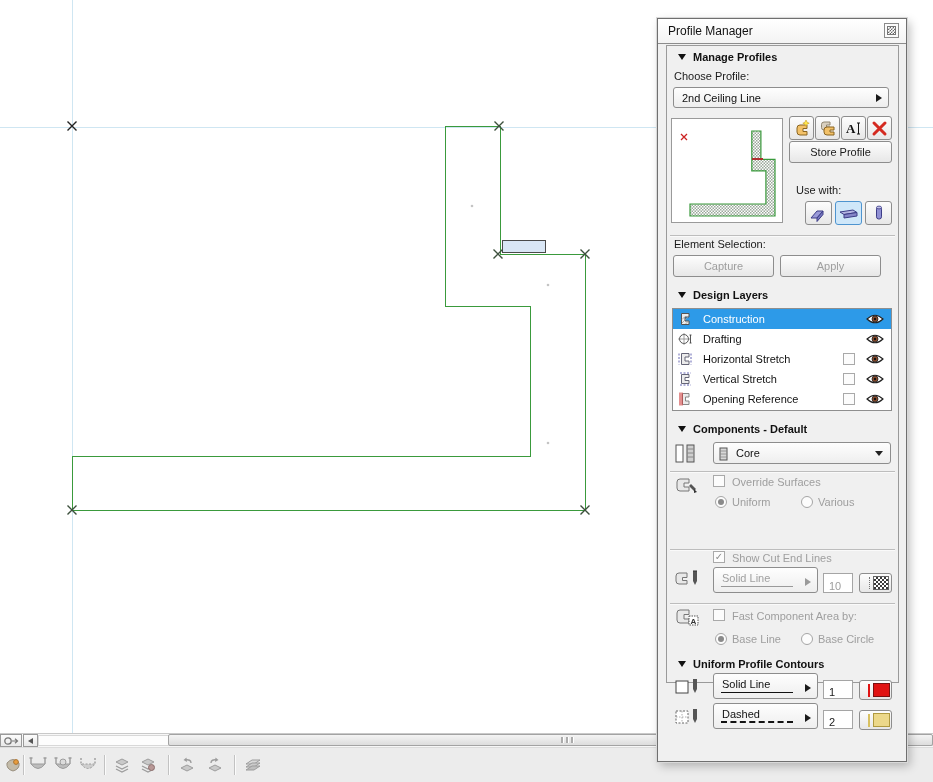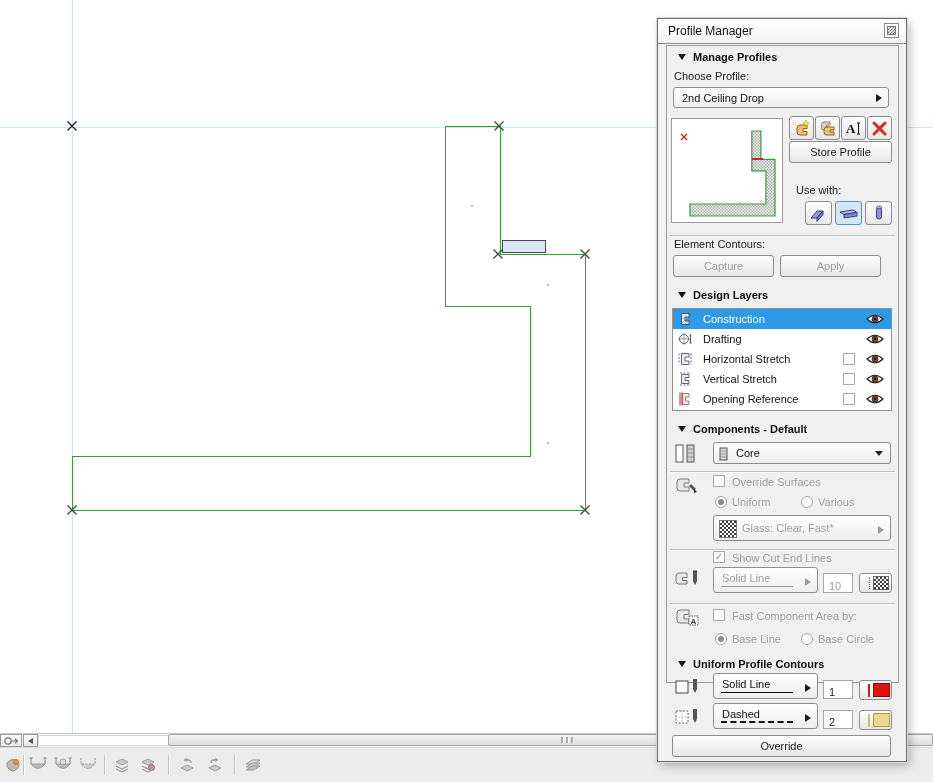--- a/index.html
+++ b/index.html
@@ -184,21 +184,21 @@
 
   <div id="panel">
 
     <div class="hdr" style="top:2px">
       <span class="tri"></span>
       <span>Manage Profiles</span>
     </div>
     <span class="lbl" style="left:7px;top:24px">Choose Profile:</span>
 
     <div class="dd" style="left:6px;top:41px;width:216px;height:21px">
-      <span class="txt">2nd Ceiling Drop</span>
+      <span class="txt">2nd Ceiling Line</span>
       <span class="arr-r"></span>
     </div>
 
     <div id="preview">
       <svg width="110" height="103" viewBox="0 0 110 103">
         <defs>
           <pattern id="dith" width="3" height="3" patternUnits="userSpaceOnUse">
             <rect width="3" height="3" fill="#ffffff"></rect>
             <rect width="1.5" height="1.5" fill="#9aa89a"></rect>
             <rect x="1.5" y="1.5" width="1.5" height="1.5" fill="#9aa89a"></rect>
@@ -253,21 +253,21 @@
       </svg>
     </div>
     <div class="ubtn" style="left:198px;top:155px">
       <svg width="14" height="18" viewBox="0 0 14 18">
         <rect x="4.5" y="3" width="5" height="12" rx="2.2" fill="#9090d4" stroke="#3c3c86"></rect>
         <ellipse cx="7" cy="3.5" rx="2.5" ry="1.4" fill="#c0c0e8" stroke="#3c3c86" stroke-width="0.8"></ellipse>
       </svg>
     </div>
 
     <div class="sep" style="top:189px"></div>
-    <span class="lbl" style="left:7px;top:192px">Element Contours:</span>
+    <span class="lbl" style="left:7px;top:192px">Element Selection:</span>
     <div class="btn dis" style="left:6px;top:209px;width:101px;height:22px">
       <span>Capture</span>
     </div>
     <div class="btn dis" style="left:113px;top:209px;width:101px;height:22px">
       <span>Apply</span>
     </div>
 
     <div class="hdr" style="top:240px">
       <span class="tri"></span>
       <span>Design Layers</span>
@@ -386,25 +386,20 @@
       <path d="M21 15 l3 3 -3 1 z" fill="#333"></path>
     </svg>
     <div class="cb" style="left:46px;top:429px"></div>
     <span class="lbl dis" style="left:65px;top:430px">Override Surfaces</span>
 
     <div class="radio on" style="left:48px;top:450px"></div>
     <span class="lbl dis" style="left:65px;top:450px">Uniform</span>
     <div class="radio" style="left:134px;top:450px"></div>
     <span class="lbl dis" style="left:151px;top:450px">Various</span>
 
-    <div class="dd dis" style="left:46px;top:469px;width:178px;height:26px">
-      <span class="checker" style="position:absolute;left:5px;top:4px;width:16px;height:16px;border:1px solid #777"></span>
-      <span class="txt" style="left:28px">Glass: Clear, Fast*</span>
-      <span class="arr-r top grey"></span>
-    </div>
 
     <div class="sep" style="top:503px"></div>
 
     <div class="cb" style="left:46px;top:505px">✓</div>
     <span class="lbl dis" style="left:65px;top:506px">Show Cut End Lines</span>
 
     <svg class="cicon" style="top:522px" viewBox="0 0 28 24">
       <path d="M14 5 H6 a3 3 0 0 0 -3 3 v5 a3 3 0 0 0 3 3 h8 v-3.5 h-4.5 v-3 h4.5 z" fill="#e8e8e8" stroke="#777"></path>
       <path d="M20 3 v10 l2 4 2 -4 V3 z" fill="#555"></path>
       <path d="M20 3 h4" stroke="#333"></path>
@@ -470,19 +465,16 @@
       <span class="linesample dash"></span>
     </div>
     <div class="field" style="left:156px;top:664px;width:30px;height:19px">
       <span>2</span>
     </div>
     <div class="btn" style="left:192px;top:664px;width:33px;height:20px">
       <span style="width:6px;height:13px;border-right:2px solid #d8c060;margin-right:3px"></span>
       <span style="width:15px;height:12px;background:#ecd88a;border:1px solid #b09a40"></span>
     </div>
 
-    <div class="btn" style="left:5px;top:689px;width:219px;height:22px">
-      <span>Override</span>
-    </div>
   </div>
 </div>
 
 </div>
 
 </body></html>

